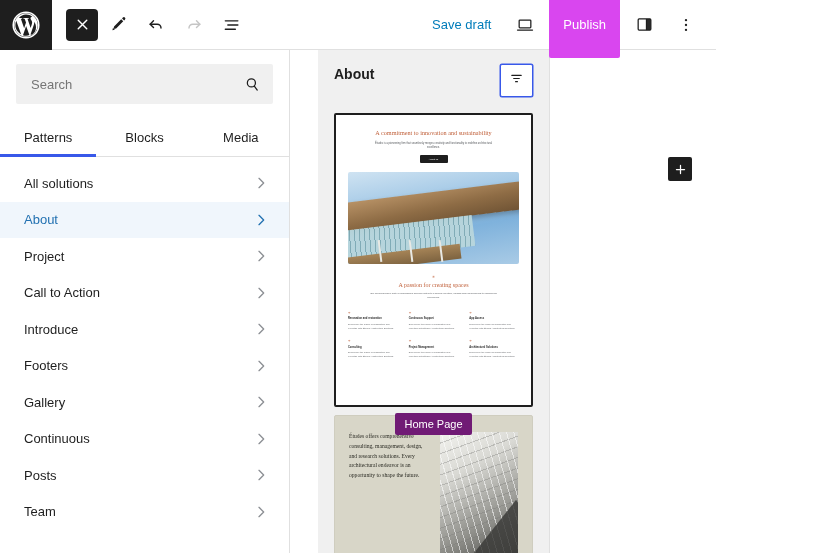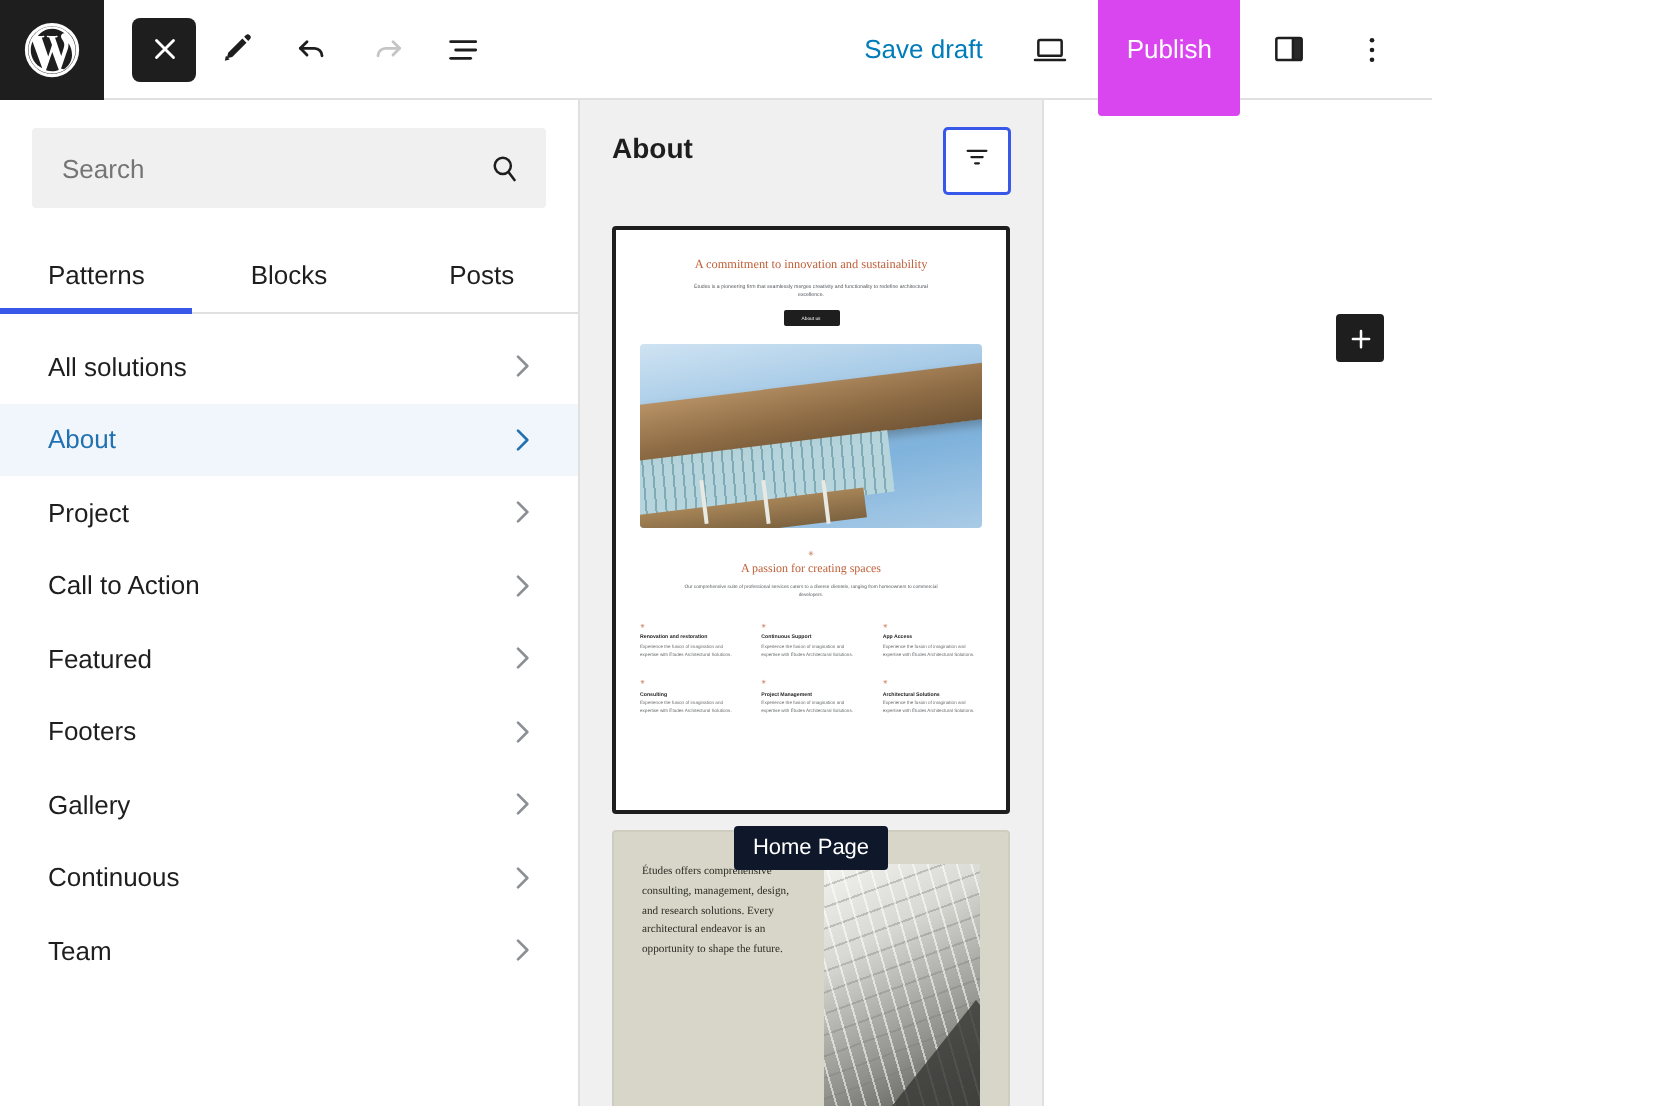--- a/index.html
+++ b/index.html
@@ -45,21 +45,21 @@
     cursor: pointer; padding: 6px 10px; white-space: nowrap;
     font-family: "Liberation Sans", sans-serif;
   }
   .publish-btn {
     background: #d946ef; color: #fff; border: none; border-radius: 2px;
     font-size: 13px; padding: 26px 14px; cursor: pointer; white-space: nowrap;
     font-family: "Liberation Sans", sans-serif;
   }
 
   
-  .body-row { flex: 1 1 auto; display: flex; min-height: 0; position: relative; }
+  .body-row { flex: 1 1 auto; display: flex; min-height: 0; position: relative; gap: 28px; }
 
   
   .inserter {
     width: 290px; min-width: 290px;
     background: #fff;
     border-right: 1px solid #e0e0e0;
     display: flex; flex-direction: column;
     min-height: 0;
   }
   .search-wrap { padding: 14px 16px 0 16px; }
@@ -179,21 +179,21 @@
   .p1-grid {
     display:grid; grid-template-columns: repeat(3,1fr);
     gap: 9px 11px; margin-top: 11px; text-align:left;
   }
   .p1-cell .ic { color:#C0603A; font-size:3px; }
   .p1-cell .t { font-size:2.6px; font-weight:bold; color:#1e1e1e; margin-top:2.5px; }
   .p1-cell .d { font-size:2.3px; color:#6a6d70; margin-top:2.5px; line-height:1.6; }
 
   .tooltip-wrap { display:flex; justify-content:center; margin-top: 6px; position:relative; z-index: 5;}
   .tooltip {
-    background:#0f172a; color:#fff; font-size:11px;
+    background:#701a75; color:#fff; font-size:11px;
     padding: 5px 9px; border-radius:2px; white-space:nowrap;text-align:center;
   }
 
   
   .pattern-card2 {
     margin-top: -20px; background:#d8d6c8; border:1px solid #cfcdbf;
     border-radius:2px; height: 160px; overflow:hidden;
     display:flex; padding: 16px 14px; gap: 10px;
   }
   .p2-text {
@@ -320,21 +320,21 @@
               <circle cx="10.6" cy="10" r="5.1"></circle>
               <path d="M14.3 14.1L18 19" stroke-linecap="round"></path>
             </svg>
           </span>
         </div>
       </div>
 
       <div class="tabs">
         <button class="tab active">Patterns</button>
         <button class="tab">Blocks</button>
-        <button class="tab">Posts</button>
+        <button class="tab">Media</button>
       </div>
 
       <div class="cat-list">
 
         <div class="cat-item">
           <span>All solutions</span>
           <span class="chev">
             <svg width="16" height="16" viewBox="0 0 24 24" fill="none" stroke="currentColor" stroke-width="2" stroke-linecap="round" stroke-linejoin="round">
                 <path d="M9 5l7 7-7 7"></path>
               </svg>
@@ -362,21 +362,21 @@
         <div class="cat-item">
           <span>Call to Action</span>
           <span class="chev">
             <svg width="16" height="16" viewBox="0 0 24 24" fill="none" stroke="currentColor" stroke-width="2" stroke-linecap="round" stroke-linejoin="round">
                 <path d="M9 5l7 7-7 7"></path>
               </svg>
           </span>
         </div>
 
         <div class="cat-item">
-          <span>Featured</span>
+          <span>Introduce</span>
           <span class="chev">
             <svg width="16" height="16" viewBox="0 0 24 24" fill="none" stroke="currentColor" stroke-width="2" stroke-linecap="round" stroke-linejoin="round">
                 <path d="M9 5l7 7-7 7"></path>
               </svg>
           </span>
         </div>
 
         <div class="cat-item">
           <span>Footers</span>
           <span class="chev">
@@ -398,20 +398,28 @@
 
         <div class="cat-item">
           <span>Continuous</span>
           <span class="chev">
             <svg width="16" height="16" viewBox="0 0 24 24" fill="none" stroke="currentColor" stroke-width="2" stroke-linecap="round" stroke-linejoin="round">
                 <path d="M9 5l7 7-7 7"></path>
               </svg>
           </span>
         </div>
 
+        <div class="cat-item">
+          <span>Posts</span>
+          <span class="chev">
+            <svg width="16" height="16" viewBox="0 0 24 24" fill="none" stroke="currentColor" stroke-width="2" stroke-linecap="round" stroke-linejoin="round">
+                <path d="M9 5l7 7-7 7"></path>
+              </svg>
+          </span>
+        </div>
 
         <div class="cat-item">
           <span>Team</span>
           <span class="chev">
             <svg width="16" height="16" viewBox="0 0 24 24" fill="none" stroke="currentColor" stroke-width="2" stroke-linecap="round" stroke-linejoin="round">
                 <path d="M9 5l7 7-7 7"></path>
               </svg>
           </span>
         </div>
 

